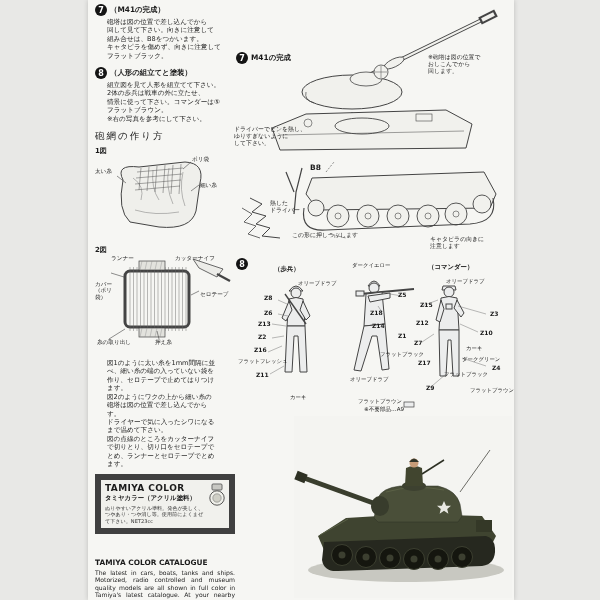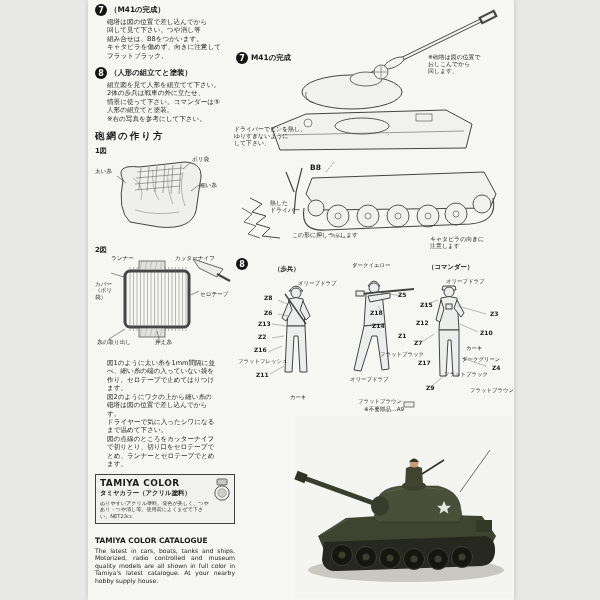--- a/index.html
+++ b/index.html
@@ -4,32 +4,32 @@
 <style>
   html,body{margin:0;padding:0;}
   .canvas{position:relative;width:600px;height:600px;background:#e8e8e6;font-family:"DejaVu Sans",sans-serif;color:#1b1b1b;overflow:hidden;}
   .sheet{position:absolute;left:88px;top:0;width:426px;height:600px;background:#f6f6f3;box-shadow:0 0 5px rgba(0,0,0,.18);}
   
   .left-col{position:absolute;left:7px;top:4px;width:140px;}
   .step-head{display:flex;align-items:center;gap:3px;margin-bottom:2px;}
   .stepnum{flex:0 0 auto;width:12px;height:12px;border-radius:50%;background:#141414;color:#fff;font-size:8px;font-weight:bold;display:flex;align-items:center;justify-content:center;}
   .step-title{font-size:7.4px;font-weight:bold;}
   .tline{font-size:6.6px;line-height:8.4px;padding-left:12px;}
-  .howto-head{font-size:9.5px;font-weight:bold;margin:7px 0 2px;letter-spacing:2px;}
+  .howto-head{font-size:9.5px;font-weight:normal;margin:7px 0 2px;letter-spacing:2px;}
   .figlabel{font-size:7px;font-weight:bold;margin:3px 0 0;}
   .figwrap{position:relative;width:138px;}
   .co{position:absolute;font-size:5.6px;line-height:6.4px;white-space:nowrap;}
   .co.wrap{white-space:normal;}
   .body-par{margin-top:12px;}
-  .box{border:1px solid #404040;padding:3px 4px 4px;margin-top:6px;position:relative;background:#f1f1ed;}
+  .box{border:6px solid #404040;padding:3px 4px 4px;margin-top:6px;position:relative;background:#f1f1ed;}
   .box-title{font-size:9px;font-weight:bold;letter-spacing:.4px;}
   .box-sub{font-size:6.4px;font-weight:bold;margin-top:1px;}
   .box-desc{font-size:5.1px;line-height:6.1px;margin-top:2px;color:#333;padding-right:20px;}
   .jar{position:absolute;right:3px;top:3px;}
-  .cat-title{font-size:7.4px;font-weight:bold;margin-top:12px;}
+  .cat-title{font-size:7.4px;font-weight:bold;margin-top:24px;}
   .cat-body{font-size:6.1px;line-height:7.5px;margin-top:2px;text-align:justify;}
   
   .r-step7{position:absolute;left:146px;top:2px;width:278px;height:252px;}
   .r-step8{position:absolute;left:146px;top:254px;width:278px;height:164px;}
   .photo{position:absolute;left:206px;top:416px;width:218px;height:182px;}
   .abs{position:absolute;}
   .rlabel{position:absolute;font-size:5.9px;line-height:7px;}
   .b8{font-size:7.5px;font-weight:bold;}
   .z{font-weight:bold;font-size:6px;}
   .c{font-size:5.4px;color:#222;}
@@ -43,35 +43,35 @@
   <div class="sheet">
 
     <div class="left-col">
 
       <div>
         <div class="step-head">
           <span class="stepnum">7</span>
           <span class="step-title">（M41の完成）</span>
         </div>
         <div class="tline">砲塔は図の位置で差し込んでから</div>
-        <div class="tline">回して見て下さい。つや消し等</div>
+        <div class="tline">回して見て下さい。向きに注意して</div>
         <div class="tline">組み合せは、B8をつかいます。</div>
         <div class="tline">キャタピラを傷めず、向きに注意して</div>
         <div class="tline">フラットブラック。</div>
       </div>
 
       <div style="margin-top:7px;">
         <div class="step-head">
           <span class="stepnum">8</span>
           <span class="step-title">（人形の組立てと塗装）</span>
         </div>
         <div class="tline">組立図を見て人形を組立てて下さい。</div>
         <div class="tline">2体の歩兵は戦車の外に立たせ、</div>
         <div class="tline">情景に使って下さい。コマンダーは⑤</div>
-        <div class="tline">人形の組立てと塗装。</div>
+        <div class="tline">フラットブラウン。</div>
         <div class="tline">※右の写真を参考にして下さい。</div>
       </div>
 
       <div class="howto-head">砲網の作り方</div>
 
       <div class="figlabel">1図</div>
       <div class="figwrap" style="height:86px;">
         <svg class="abs" width="138" height="86" viewBox="0 0 138 86">
           <path d="M28,24 Q20,8 44,11 L90,6 Q110,7 105,27 L101,55 Q96,74 64,71 L35,66 Q22,54 28,24 Z" fill="#efefeb" stroke="#444" stroke-width="1"></path>
           <path d="M38,22 Q50,30 46,44 M58,14 Q56,32 64,44 M74,12 Q70,30 78,48 M88,16 Q84,34 90,50 M40,54 Q60,60 84,56" fill="none" stroke="#777" stroke-width="0.5"></path>

